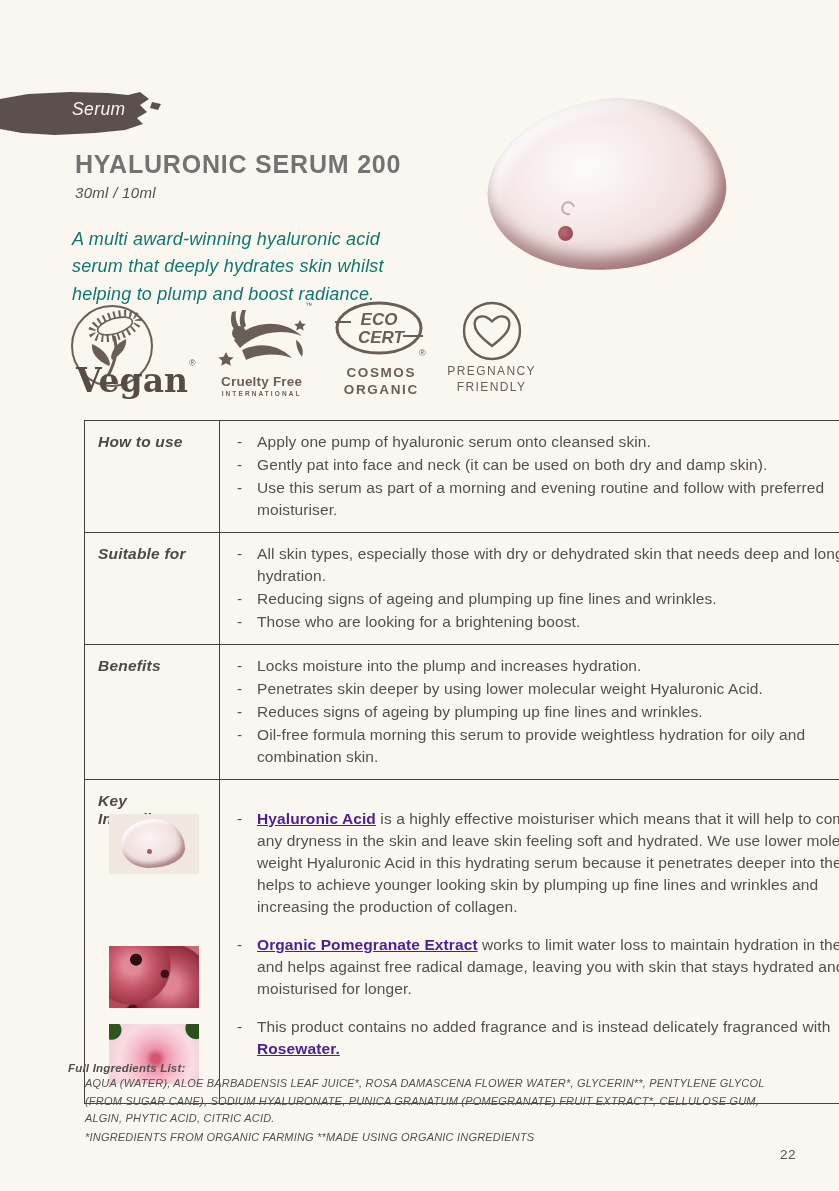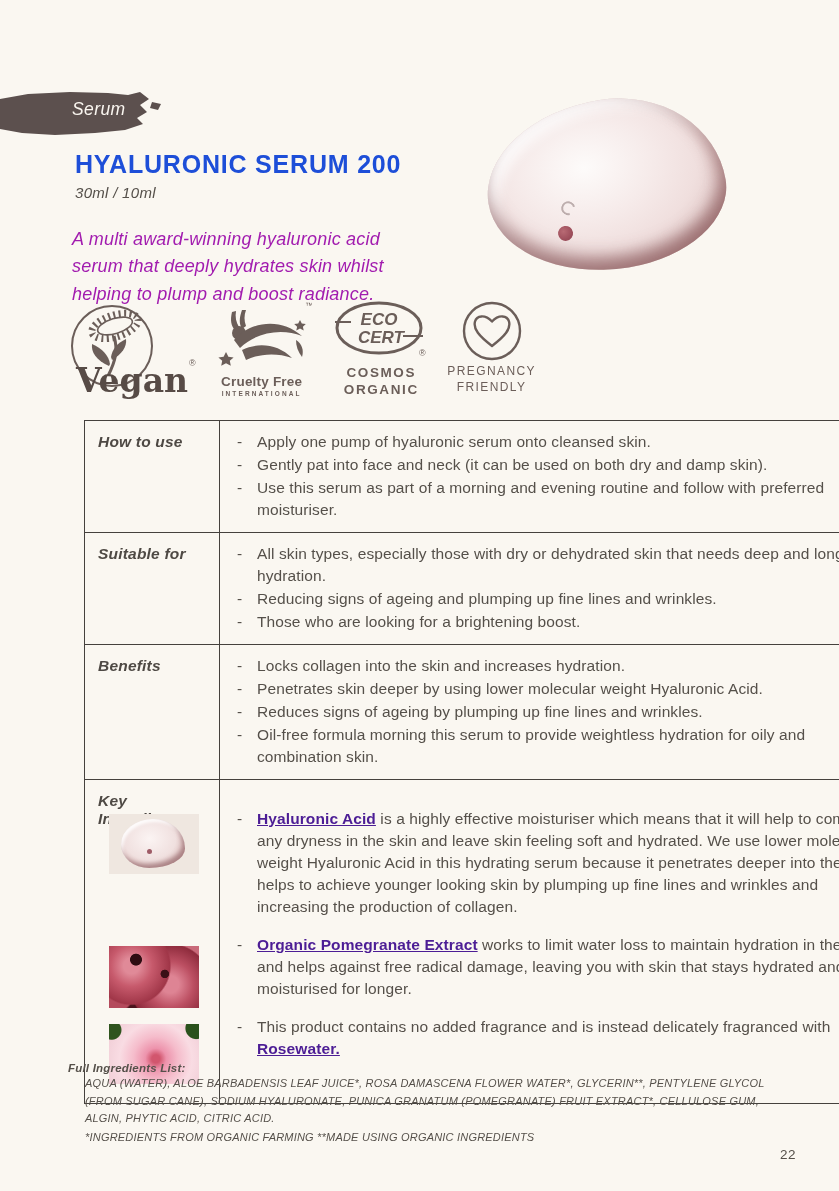--- a/index.html
+++ b/index.html
@@ -16,28 +16,28 @@
   .brush-wrap{left:0;top:90px;width:170px;height:48px;}
   .brush-wrap svg{display:block;}
   .brush-label{
     position:absolute;left:72px;top:9px;
     font-style:italic;font-size:17.5px;color:#FAF6F0;letter-spacing:.4px;
   }
 
   
   .title-block{left:75px;top:150px;}
   .product-title{
-    font-size:25px;font-weight:700;color:#1d4ed8;letter-spacing:.8px;margin:0;
+    font-size:25px;font-weight:700;color:#737373;letter-spacing:.8px;margin:0;
   }
   .product-sizes{
     font-style:italic;font-size:15px;color:#55504A;margin-top:5px;letter-spacing:.3px;
   }
   .product-desc{
     left:72px;top:226px;width:356px;
-    font-style:italic;font-size:18px;line-height:1.52;color:#a21caf;letter-spacing:.2px;
+    font-style:italic;font-size:18px;line-height:1.52;color:#0f766e;letter-spacing:.2px;
   }
 
   
   .hero-droplet{
     left:487px;top:100px;width:238px;height:170px;
     transform:rotate(-9deg);
     border-radius:53% 47% 46% 54% / 50% 58% 42% 50%;
     background:
       radial-gradient(ellipse at 42% 38%, #FDFBFA 0%, #F6EBEA 34%, #F0DFDE 58%, #E3CBCA 78%, #D3B1B0 92%, #C4A0A0 100%);
     box-shadow:
@@ -227,21 +227,21 @@
           <li><span>All skin types, especially those with dry or dehydrated skin that needs deep and long lasting hydration.</span></li>
           <li><span>Reducing signs of ageing and plumping up fine lines and wrinkles.</span></li>
           <li><span>Those who are looking for a brightening boost.</span></li>
         </ul>
       </div>
     </div>
     <div class="it-row">
       <div class="it-label"><span>Benefits</span></div>
       <div class="it-cell">
         <ul class="bullets">
-          <li><span>Locks collagen into the skin and increases hydration.</span></li>
+          <li><span>Locks moisture into the plump and increases hydration.</span></li>
           <li><span>Penetrates skin deeper by using lower molecular weight Hyaluronic Acid.</span></li>
           <li><span>Reduces signs of ageing by plumping up fine lines and wrinkles.</span></li>
           <li><span>Oil-free formula morning this serum to provide weightless hydration for oily and combination skin.</span></li>
         </ul>
       </div>
     </div>
     <div class="it-row">
       <div class="it-label"><span>Key Ingredients</span><div class="ki-img serum-droplet-photo"></div><div class="ki-img pomegranate-photo"></div><div class="ki-img rose-flower-photo"></div></div>
       <div class="it-cell spaced">
         <ul class="bullets">

